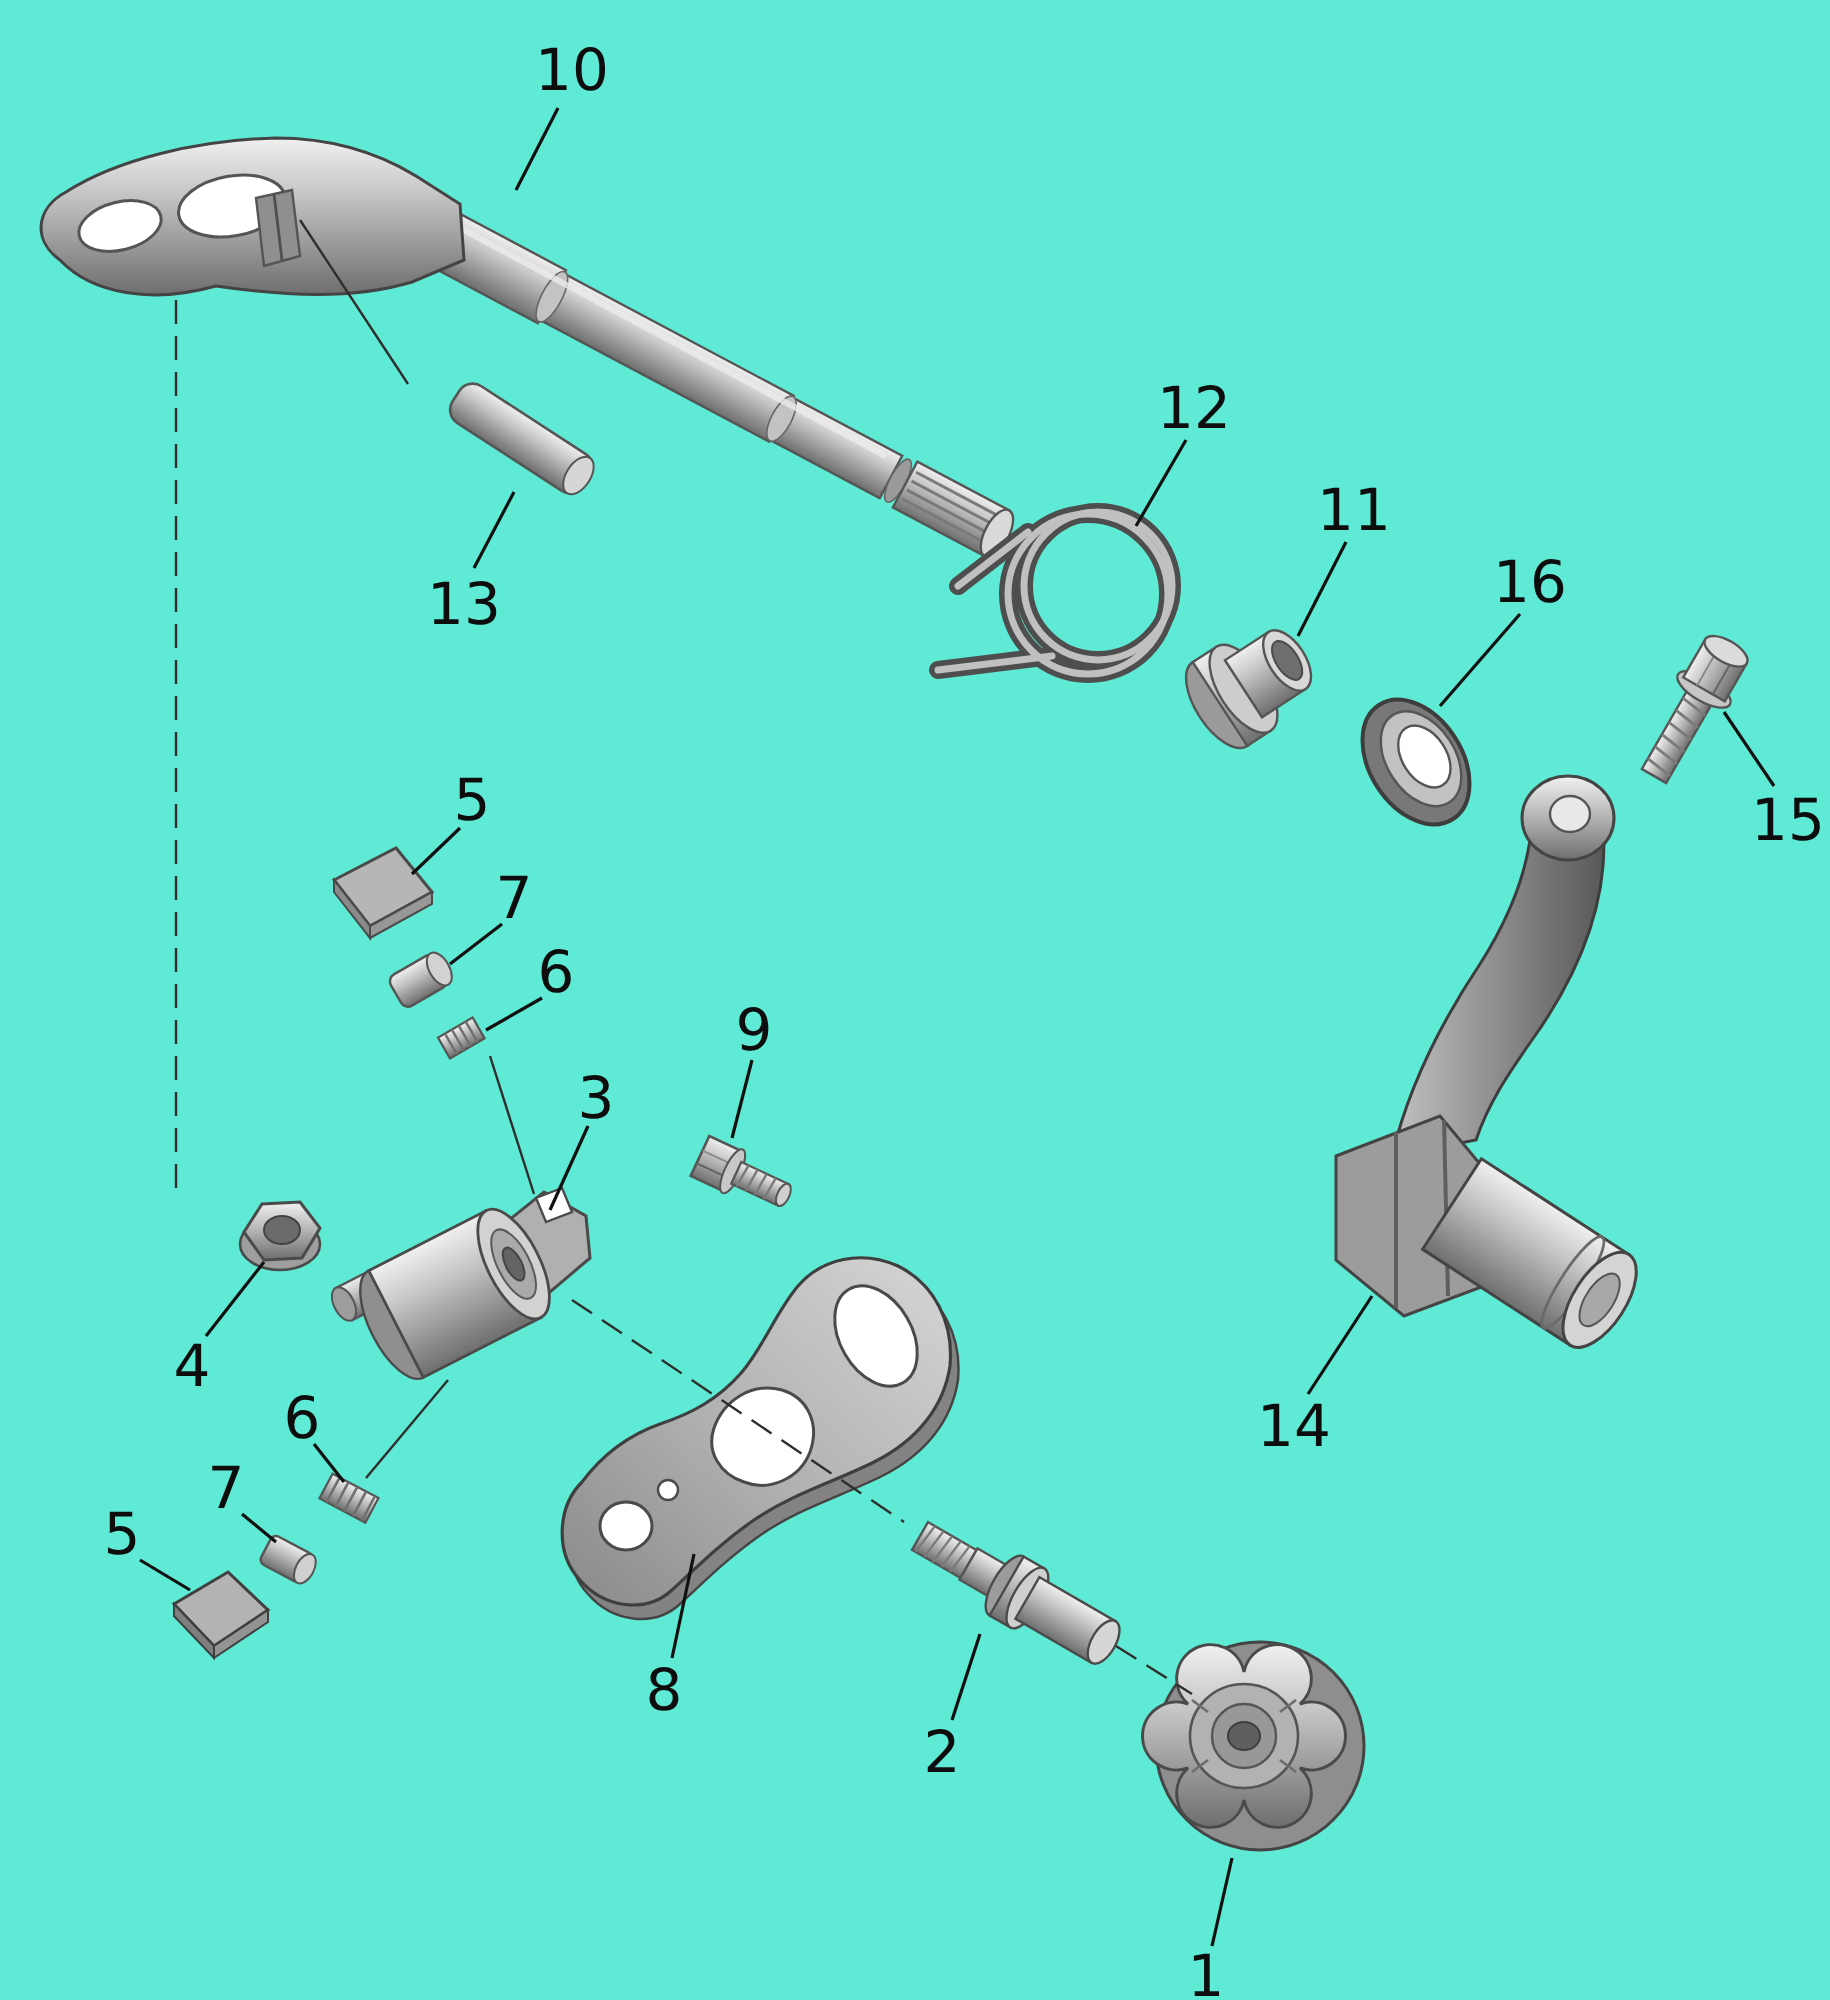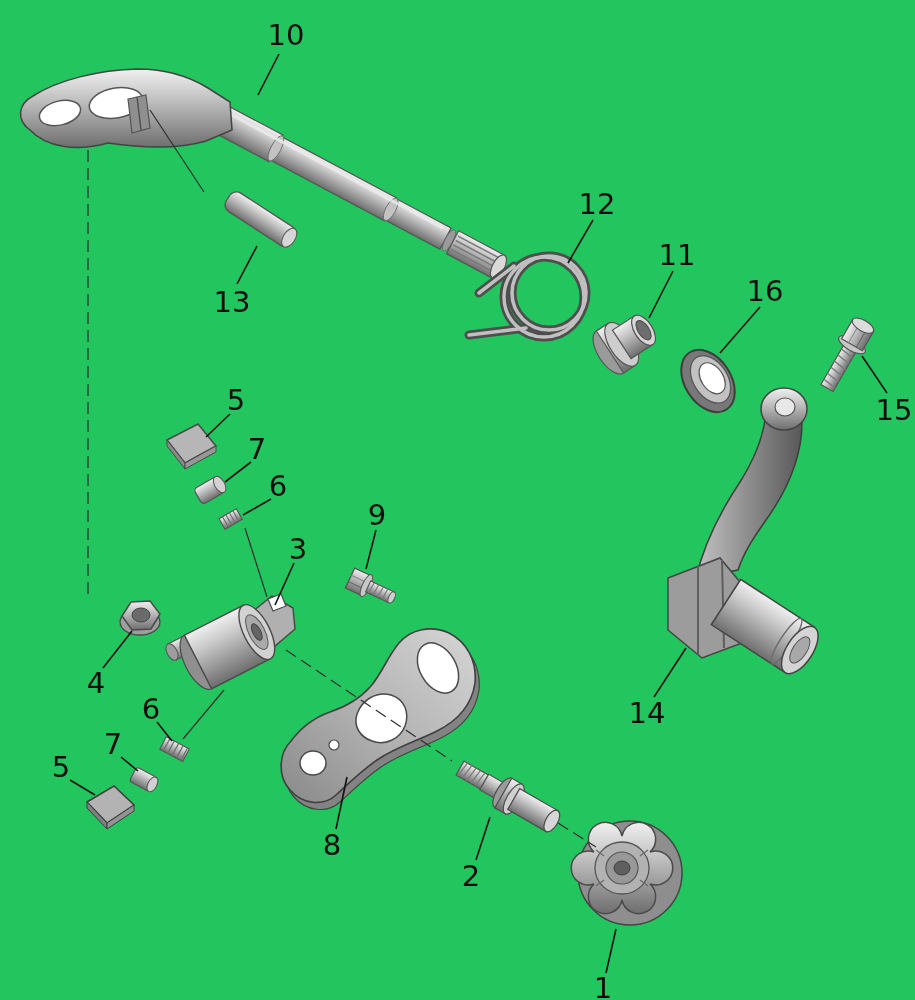--- a/index.html
+++ b/index.html
@@ -1,16 +1,16 @@
 <!DOCTYPE html>
 <html><head>
 <meta charset="utf-8">
 <style>
   html,body{margin:0;padding:0;background:#ffffff;}
-  .stage{position:relative;width:915px;height:1000px;background:#22c55e;overflow:hidden;
+  .stage{position:relative;width:915px;height:1000px;background:#5eead4;overflow:hidden;
          font-family:"DejaVu Sans",sans-serif;}
   svg{display:block;}
   text.callout{font-family:"DejaVu Sans",sans-serif;font-size:29px;fill:#0d0d0d;text-anchor:middle;}
 </style>
 </head>
 <body>
 
 <div class="stage">
 <svg width="915" height="1000" viewBox="0 0 915 1000">
   <defs>

